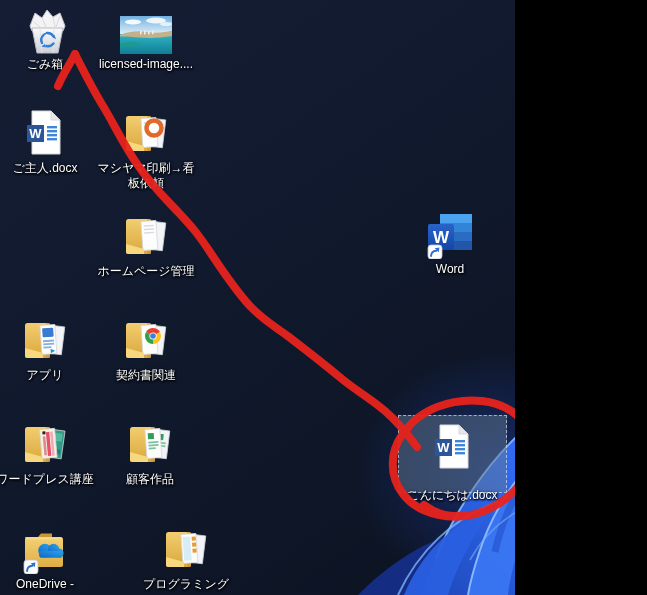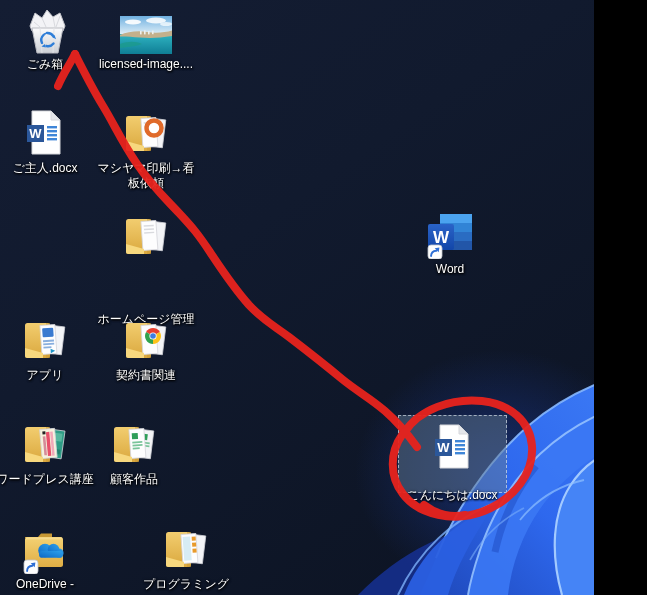--- a/index.html
+++ b/index.html
@@ -1,20 +1,19 @@
 <!DOCTYPE html>
 <html><head>
 <meta charset="utf-8">
 <style>
   html,body{margin:0;padding:0;background:#000;}
   #stage{
-    position:relative;width:582px;height:595px;overflow:hidden;
+    position:relative;width:515px;height:595px;overflow:hidden;
     background:linear-gradient(145deg,#141d33 0%,#111a2e 40%,#0c1322 100%);
     font-family:"Liberation Sans","DejaVu Sans",sans-serif;
-    padding-left:12px;
   }
   #bloom,#annotation{position:absolute;left:0;top:0;pointer-events:none;}
   #bloom{z-index:1;}
   #icons{position:absolute;left:0;top:0;width:100%;height:100%;z-index:2;}
   #annotation{z-index:3;}
   .ditem{
     position:absolute;width:100px;display:flex;flex-direction:column;
     align-items:center;cursor:default;
   }
   .dicon{height:50px;display:flex;align-items:flex-end;justify-content:center;}
@@ -159,21 +158,21 @@
                 <rect x="23.5" y="17.5" width="10" height="1.5"></rect>
                 <rect x="23.5" y="21" width="10" height="1.5"></rect>
               </g>
             </g>
             <circle cx="33" cy="20" r="7.5" fill="#fff" stroke="#e06a2a" stroke-width="4.5"></circle>
             <path d="M5,33 L23,38 L23,43 L7.5,43 A2.5,2.5 0 0 1 5,40.5 Z" fill="#f7d87e"></path>
           </svg>
         </div>
         <div class="dlabel">マシヤマ印刷→看板依頼</div>
       </div>
-      <div class="ditem" style="left: 96px; top: 211px; gap: 48px;">
+      <div class="ditem" style="left: 96px; top: 211px;">
         <div class="dicon">
           <svg width="50" height="50" viewBox="0 0 50 50">
             <defs>
               <linearGradient id="fg4" x1="0" y1="0" x2="0" y2="1">
                 <stop offset="0" stop-color="#f2cd6f"></stop>
                 <stop offset="1" stop-color="#daa83e"></stop>
               </linearGradient>
             </defs>
             <rect x="5" y="8" width="25" height="35" rx="2.5" fill="url(#fg4)"></rect>
             <rect x="26" y="8" width="4" height="35" fill="#c99a36" opacity="0.6"></rect>
@@ -297,21 +296,21 @@
               <rect x="23.5" y="12" width="3" height="3" fill="#222"></rect>
               <rect x="27" y="13" width="3.4" height="24" fill="#e8506a"></rect>
               <rect x="31.2" y="13" width="2.6" height="24" fill="#f2a9ba"></rect>
               <rect x="23.5" y="17" width="2.6" height="19" fill="#c9607c" opacity="0.7"></rect>
             </g>
             <path d="M5,33 L23,38 L23,43 L7.5,43 A2.5,2.5 0 0 1 5,40.5 Z" fill="#f7d87e"></path>
           </svg>
         </div>
         <div class="dlabel">ワードプレス講座</div>
       </div>
-      <div class="ditem" style="left: 84px; top: 419px;">
+      <div class="ditem" style="left: 100px; top: 419px;">
         <div class="dicon">
           <svg width="50" height="50" viewBox="0 0 50 50">
             <defs>
               <linearGradient id="fg10" x1="0" y1="0" x2="0" y2="1">
                 <stop offset="0" stop-color="#f2cd6f"></stop>
                 <stop offset="1" stop-color="#daa83e"></stop>
               </linearGradient>
             </defs>
             <rect x="5" y="8" width="25" height="35" rx="2.5" fill="url(#fg10)"></rect>
             <rect x="26" y="8" width="4" height="35" fill="#c99a36" opacity="0.6"></rect>

